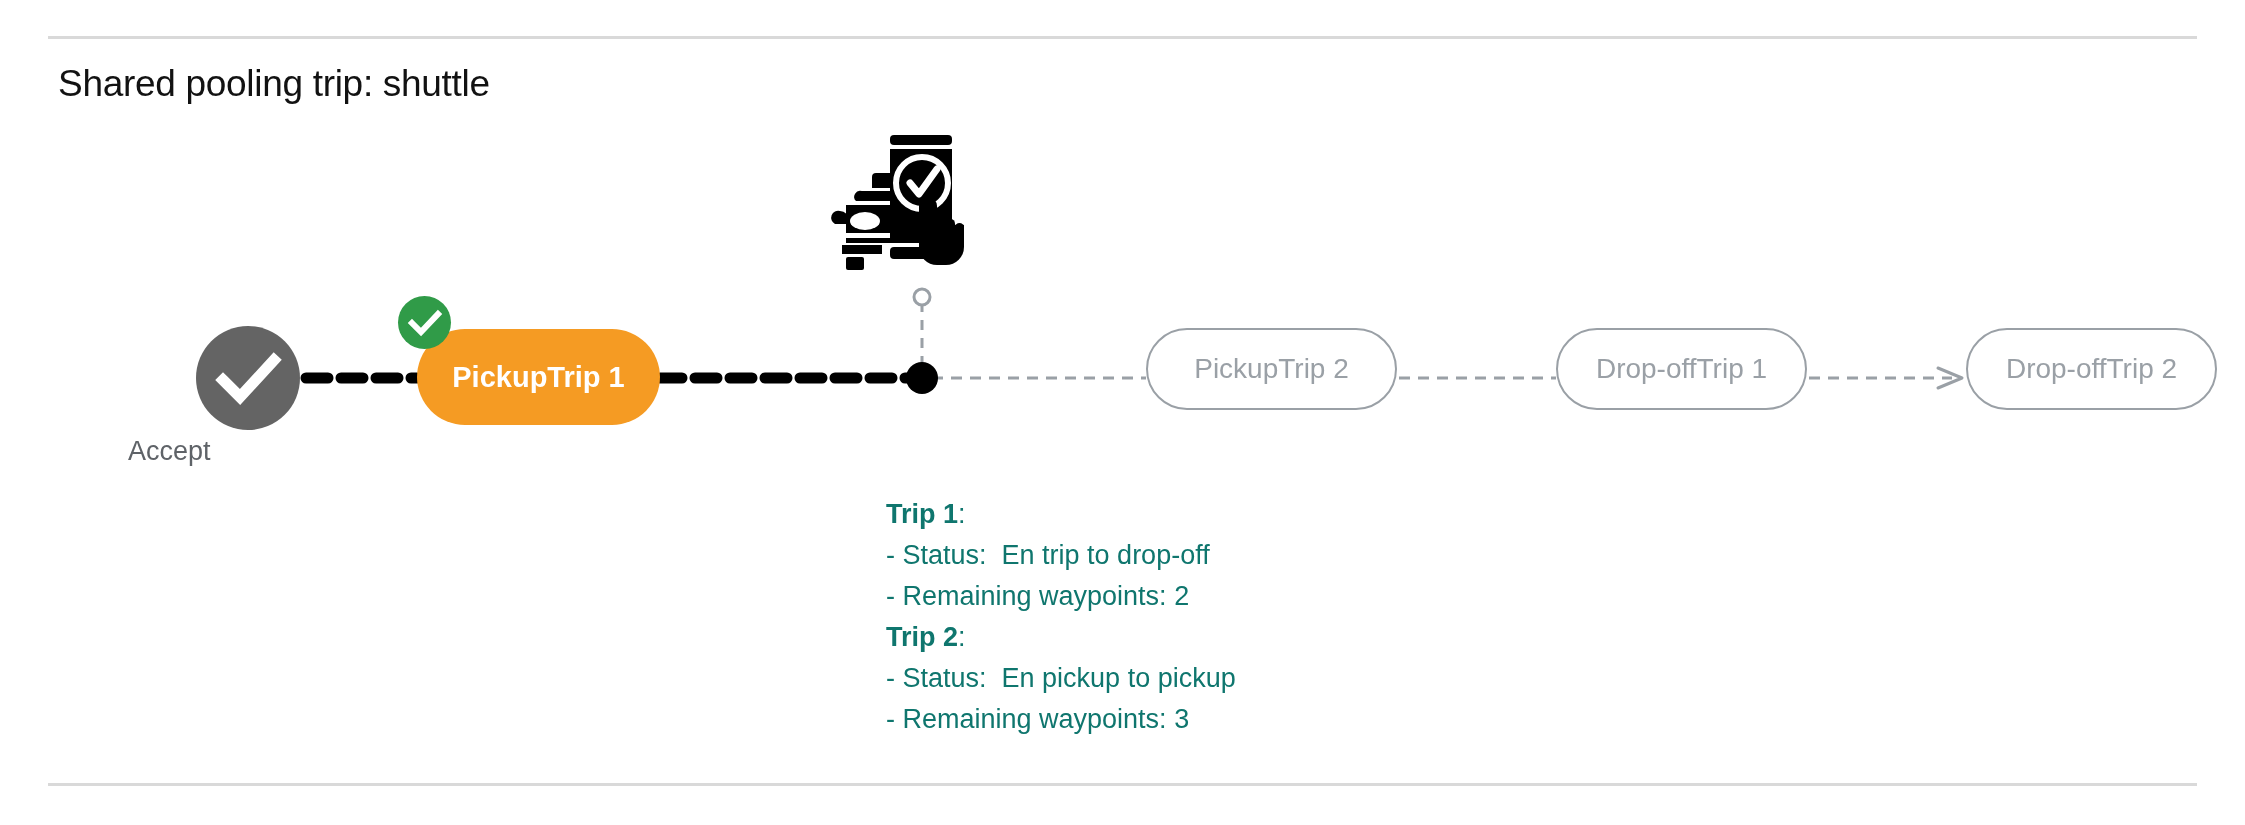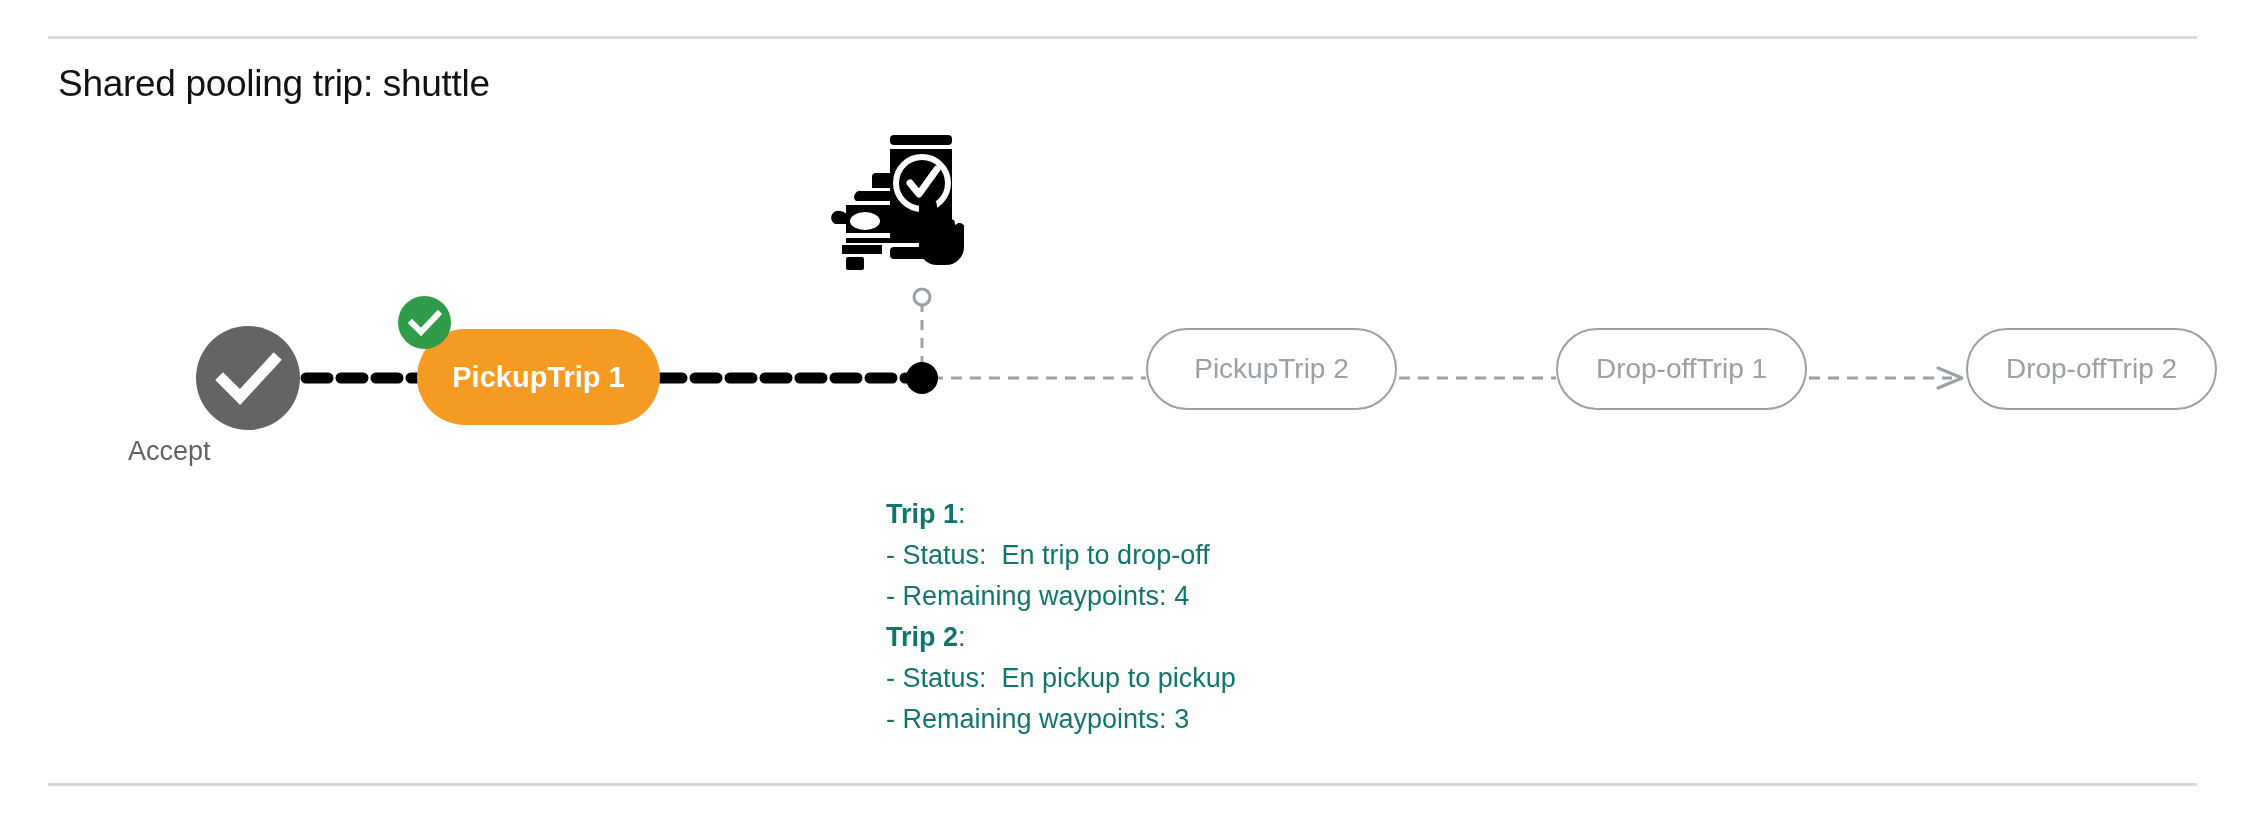--- a/index.html
+++ b/index.html
@@ -258,19 +258,19 @@
         <path d="M101 100 h45 v22 a18 18 0 0 1 -18 18 h-9 a18 18 0 0 1 -18 -18 z"></path>
       </g>
       <path d="M113 78 a5 5 0 0 1 0 0" fill="none"></path>
     </svg>
   </div>
 
 
   <div class="trips-callout">
     <div><span class="lbl-strong">Trip 1</span><span>:</span></div>
     <div class="row"><span>- Status:</span><span>&nbsp;&nbsp;</span><span>En trip to drop-off</span></div>
-    <div>- Remaining waypoints: 4</div>
+    <div>- Remaining waypoints: 2</div>
     <div><span class="lbl-strong">Trip 2</span><span>:</span></div>
     <div class="row"><span>- Status:</span><span>&nbsp;&nbsp;</span><span>En pickup to pickup</span></div>
     <div>- Remaining waypoints: 3</div>
   </div>
 
 </div>
 
 </body></html>

